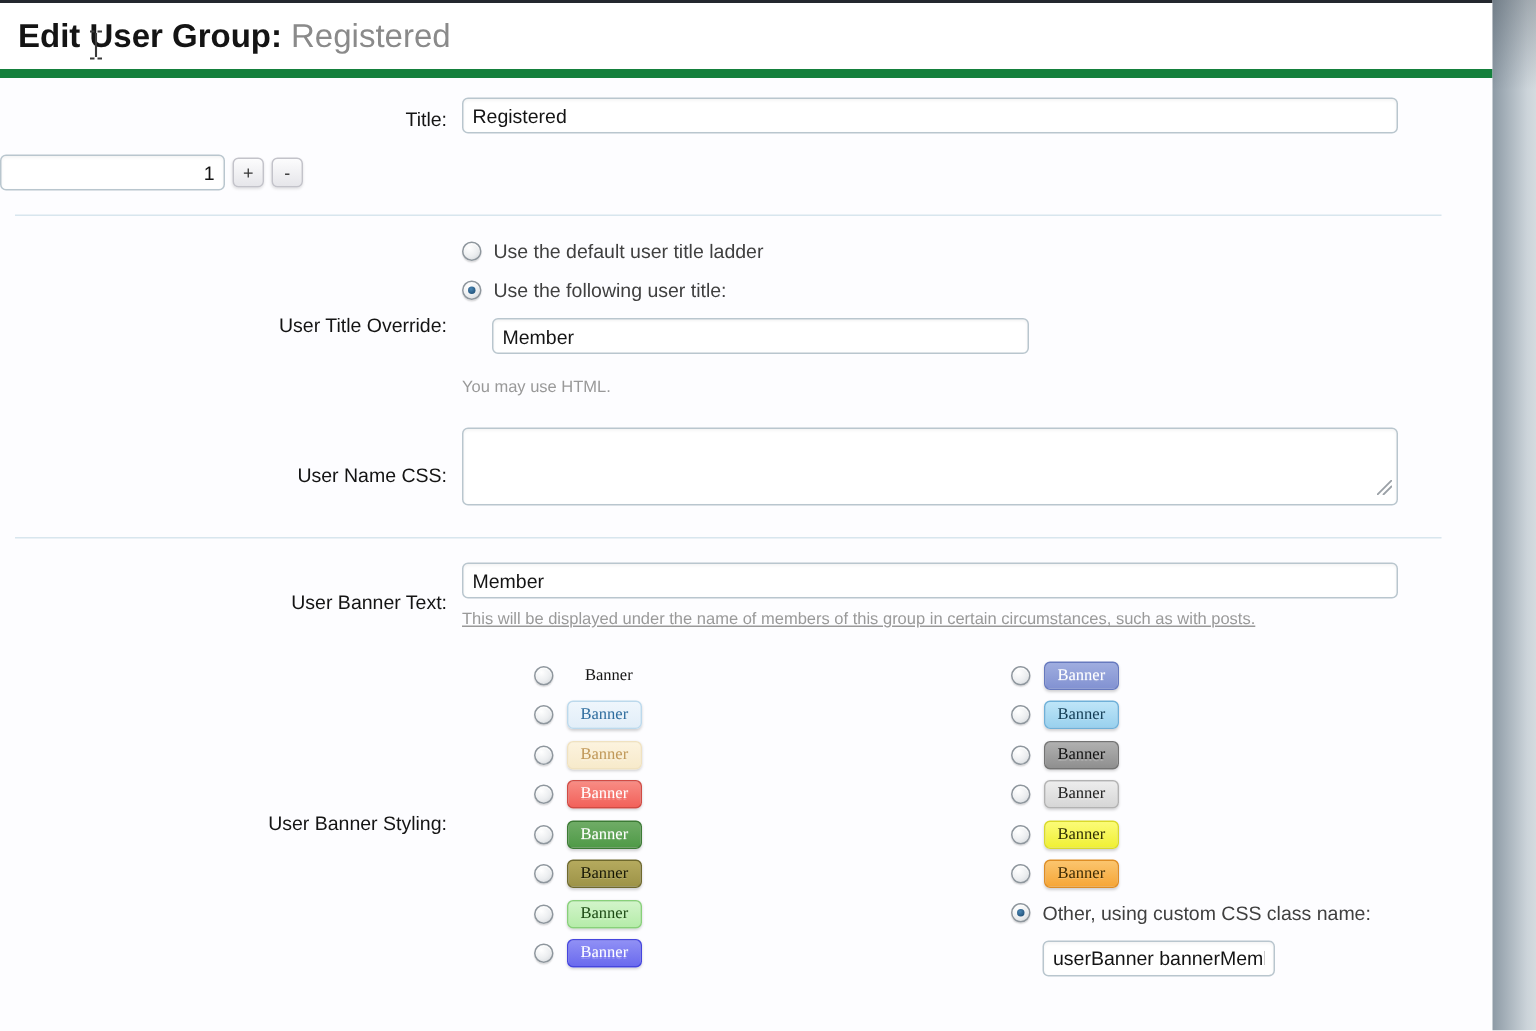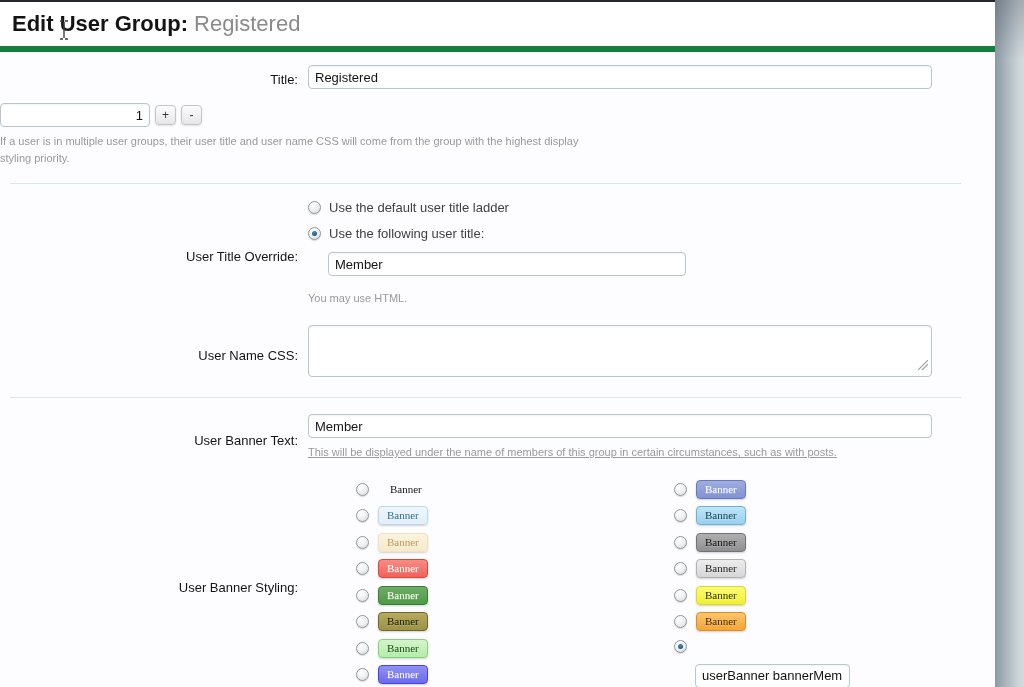--- a/index.html
+++ b/index.html
@@ -138,21 +138,20 @@
       <div class="ctrl-col">
         <input type="text" class="input-wide" value="Registered" style="">
       </div>
     </div>
 
     <div class="row">
       <div class="ctrl-col">
         <div>
           <input type="text" class="input-small" value="1" style=""><span class="spin-btn">+</span><span class="spin-btn">-</span>
         </div>
-        <div class="hint">If a user is in multiple user groups, their user title and user name CSS will come from the group with the highest display styling priority.</div>
       </div>
     </div>
 
     <hr class="divider">
 
     <div class="row">
       <div class="label-col">User Title Override:</div>
       <div class="ctrl-col">
         <div class="choice-line">
           <span class="radio"></span>
@@ -253,20 +252,21 @@
             <div class="banner-row">
               <span class="radio"></span>
               <span class="banner-chip styled" style="background: linear-gradient(rgb(251, 251, 119), rgb(240, 240, 52)); border-color: rgb(217, 217, 42); color: rgb(48, 48, 0);">Banner</span>
             </div>
             <div class="banner-row">
               <span class="radio"></span>
               <span class="banner-chip styled" style="background: linear-gradient(rgb(251, 197, 110), rgb(246, 166, 55)); border-color: rgb(222, 141, 36); color: rgb(63, 42, 0);">Banner</span>
             </div>
             <div class="choice-line other-line">
               <span class="radio checked"></span>
+              <span class="choice-label">Other, using custom CSS class name:</span>
             </div>
             <div class="other-input-line">
               <input type="text" class="input-custom" value="userBanner bannerMember" style="">
             </div>
           </div>
 
         </div>
       </div>
     </div>
 

